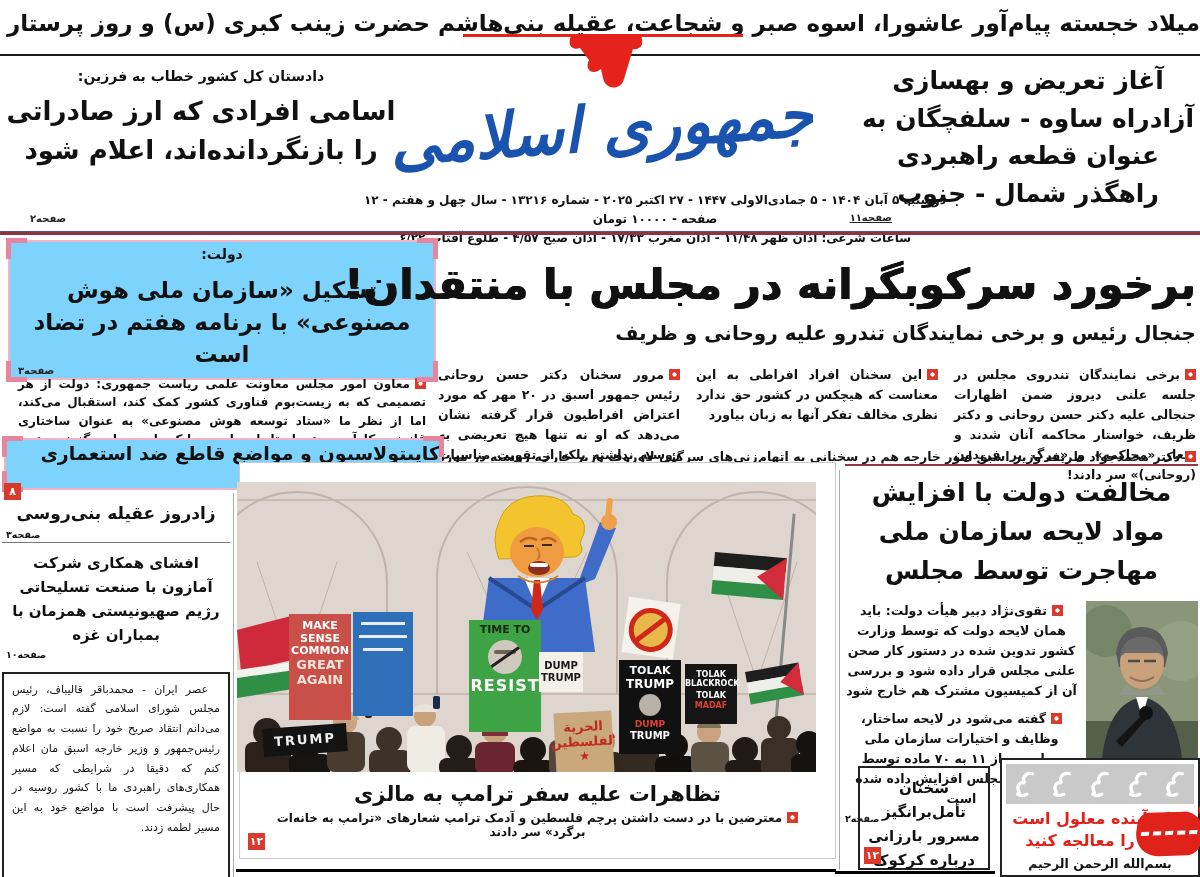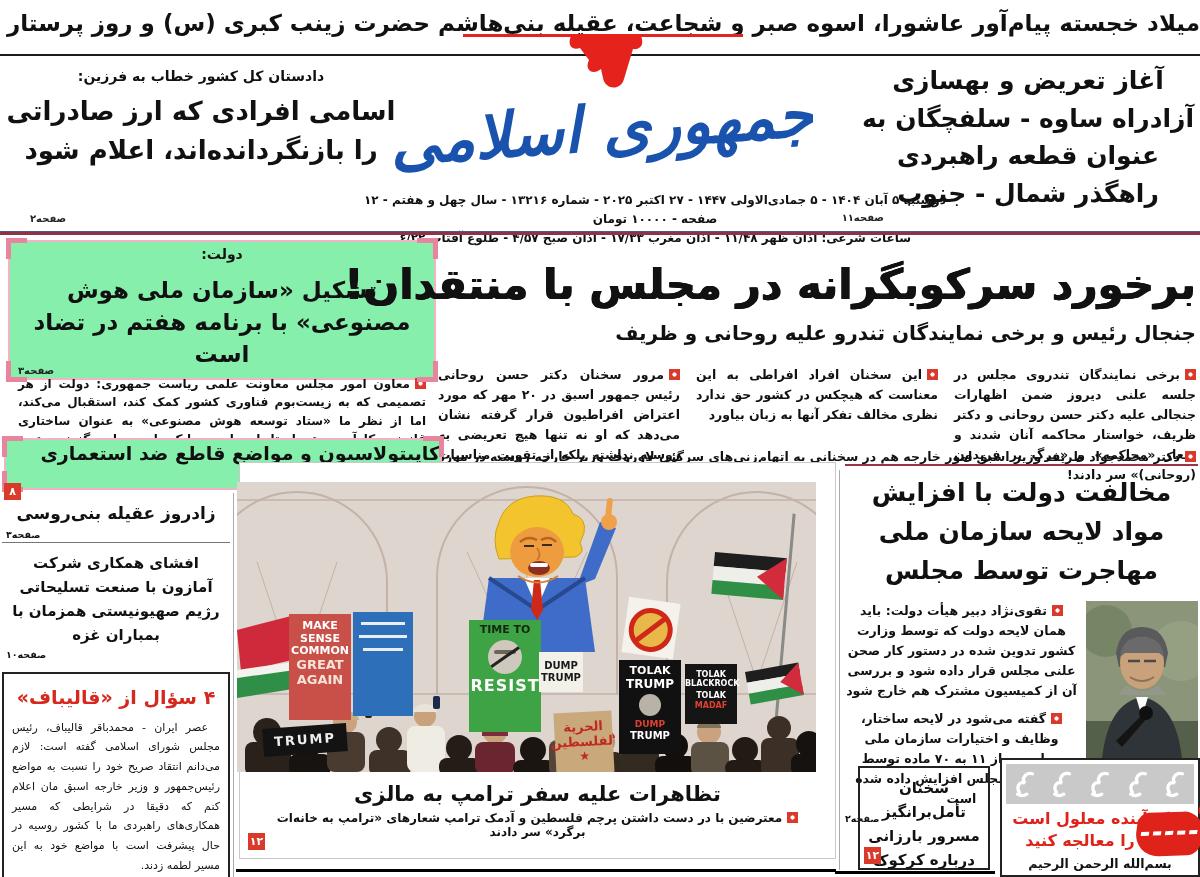--- a/index.html
+++ b/index.html
@@ -4,31 +4,31 @@
 <style>
   html,body{margin:0;padding:0;background:#e9e9e9;}
   body{font-family:"DejaVu Sans","Liberation Sans",sans-serif;}
   #paper{position:relative;width:1200px;height:877px;background:#fff;margin:0 auto;overflow:hidden;direction:rtl;color:#111;}
   .abs{position:absolute;}
   
   #banner{top:10px;left:0;width:1200px;font-size:23px;font-weight:900;white-space:nowrap;text-align:center;letter-spacing:-0.3px;}
   #banner-rule{top:54px;left:0;width:1200px;height:2px;background:#1b1b1b;}
   
   #hdr-right{top:62px;right:4px;width:336px;font-size:25px;font-weight:900;line-height:1.5;text-align:center;}
-  #hdr-right .pg-abs{position:absolute;right:312px;top:148px;}
+  #hdr-right .pg-abs{position:absolute;right:304px;top:148px;text-decoration:underline;}
   #hdr-left{top:68px;left:0;width:402px;text-align:center;}
   #hdr-left .kicker{font-size:14px;font-weight:900;margin-bottom:8px;}
   #hdr-left .hl{font-size:26px;font-weight:900;line-height:1.5;}
   #hdr-left .pg-abs{position:absolute;left:30px;top:145px;}
   .pg{font-size:10px;font-weight:bold;color:#222;}
   #logo{top:28px;left:393px;width:420px;height:168px;}
   #datelines{top:191px;left:350px;width:610px;text-align:center;font-size:12px;font-weight:bold;line-height:1.6;}
   #main-rule{top:231px;left:0;width:1200px;height:3px;background:#8c3346;border-top:1px solid #55558c;}
   
-  .pinkbox{border:2px solid #f2b3c4;background:#86efac;}
+  .pinkbox{border:2px solid #f2b3c4;background:#7dd3fc;}
   .corner{position:absolute;width:16px;height:16px;border:0 solid #e8849e;}
   .c-tl{top:-4px;left:-4px;border-top-width:5px;border-left-width:5px;}
   .c-tr{top:-4px;right:-4px;border-top-width:5px;border-right-width:5px;}
   .c-bl{bottom:-4px;left:-4px;border-bottom-width:5px;border-left-width:5px;}
   .c-br{bottom:-4px;right:-4px;border-bottom-width:5px;border-right-width:5px;}
   #ai-box{top:240px;left:8px;width:424px;height:136px;text-align:center;}
   #ai-box .kicker{font-size:14px;font-weight:900;margin-top:4px;}
   #ai-box .title{font-size:23px;font-weight:900;line-height:1.4;margin-top:12px;}
   #ai-box .body{font-size:12px;font-weight:bold;text-align:justify;line-height:1.55;padding:4px 8px 0;}
   #ai-box .pg-abs{position:absolute;left:8px;bottom:2px;}
@@ -155,21 +155,20 @@
   <div id="leftcol" class="abs">
     <div class="item">
       <div class="t1">زادروز عقیله بنی‌روسی</div>
       <span class="pg-left">صفحه۳</span>
     </div>
     <div class="item" style="border-bottom:none;">
       <div class="t3">افشای همکاری شرکت آمازون با صنعت تسلیحاتی رژیم صهیونیستی همزمان با بمباران غزه</div>
       <span class="pg-left">صفحه۱۰</span>
     </div>
     <div id="qalibaf">
-      <div class="title">۴ سؤال از «قالیباف»</div>
       <p>عصر ایران - محمدباقر قالیباف، رئیس مجلس شورای اسلامی گفته است: لازم می‌دانم انتقاد صریح خود را نسبت به مواضع رئیس‌جمهور و وزیر خارجه اسبق مان اعلام کنم که دقیقا در شرایطی که مسیر همکاری‌های راهبردی ما با کشور روسیه در حال پیشرفت است با مواضع خود به این مسیر لطمه زدند.</p>
 
     </div>
   </div>
 
   <div id="photo-block" class="abs">
     <div id="stage">
       <svg width="579" height="290" viewBox="0 0 579 290">
         <rect width="579" height="290" fill="#ddd5ce"></rect>
         <g stroke="#c3b2a8" stroke-width="2" fill="none">

